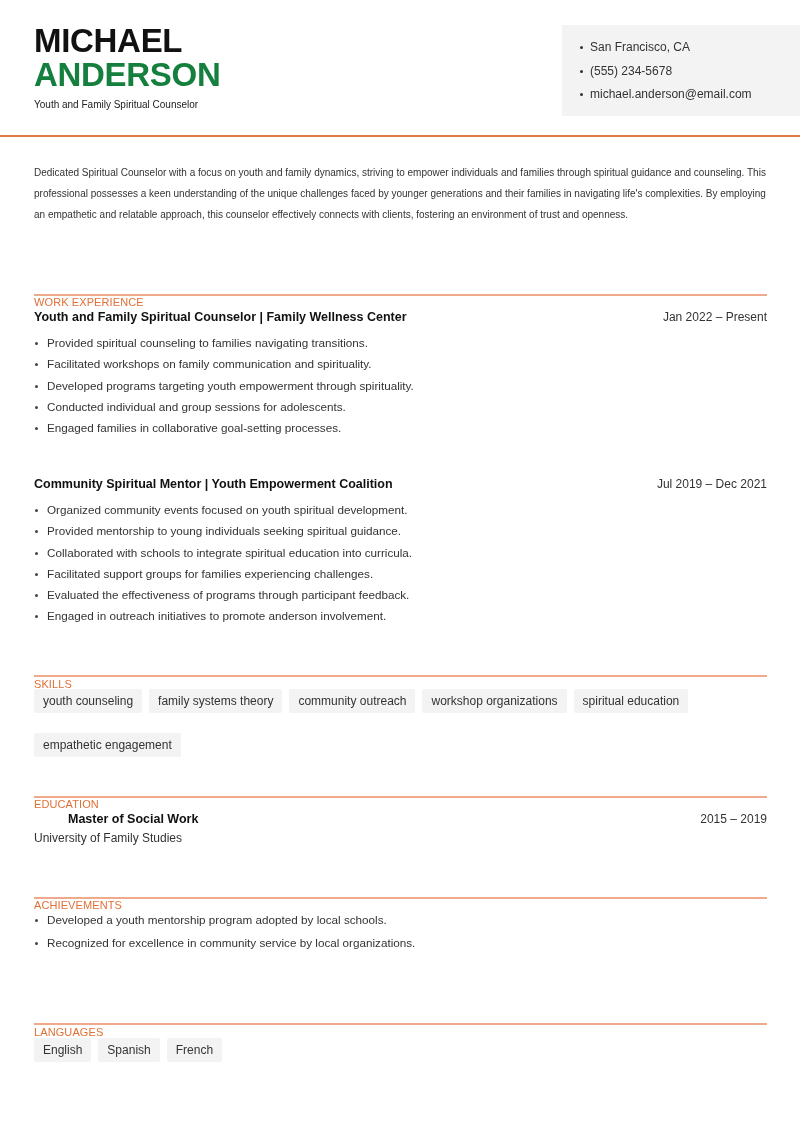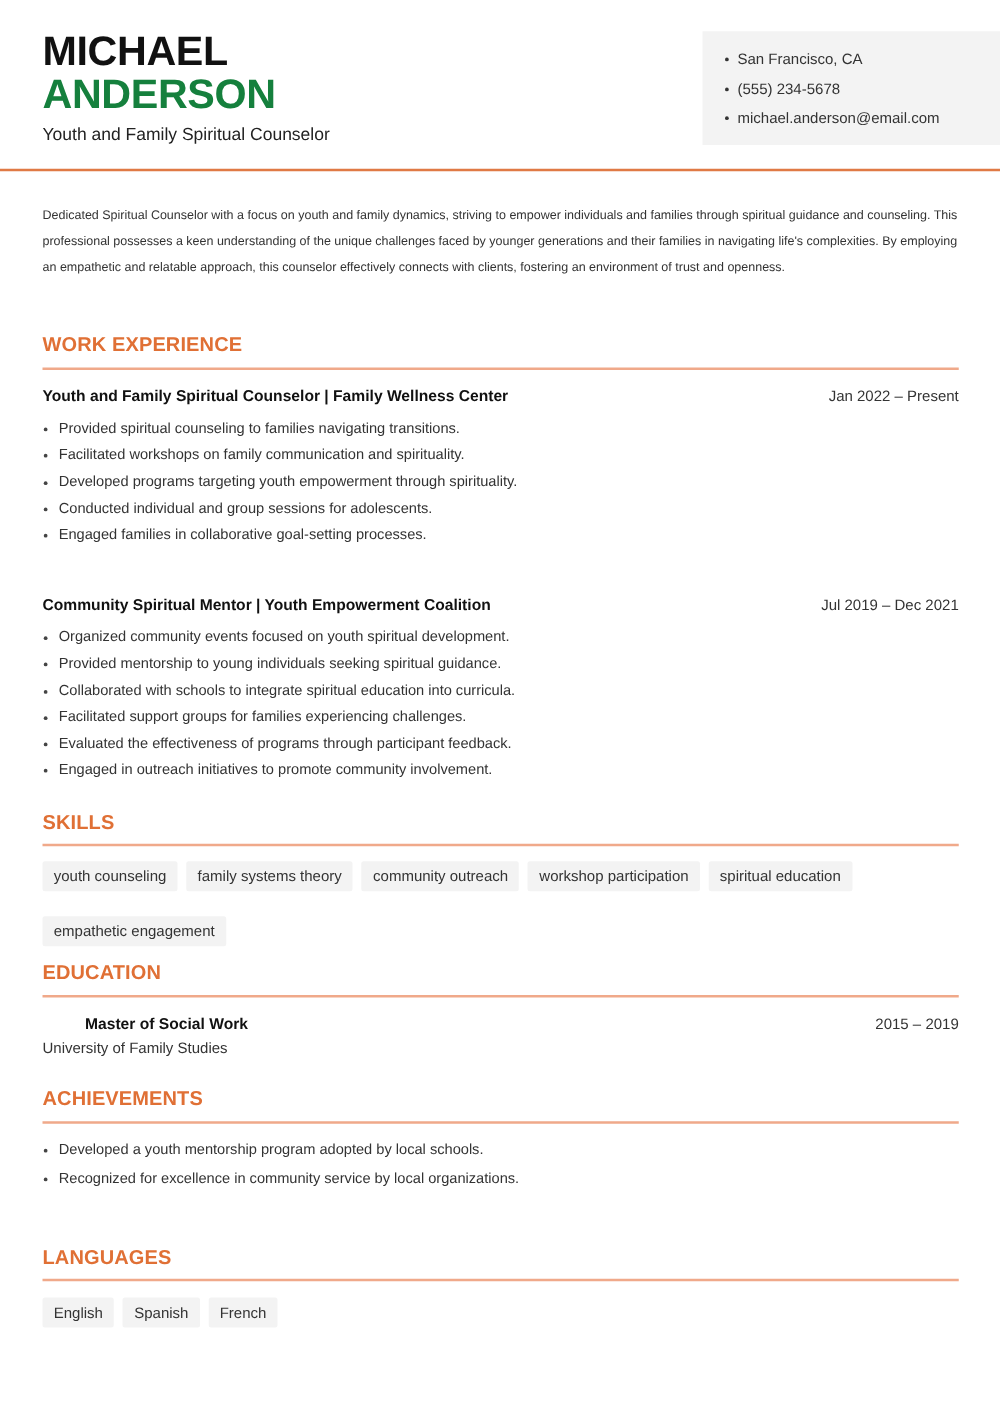--- a/index.html
+++ b/index.html
@@ -3,29 +3,29 @@
 <meta charset="utf-8">
 <style>
   * { box-sizing: border-box; margin: 0; padding: 0; }
   html, body { width: 800px; height: 1130px; background: #ffffff; }
   body { font-family: "Liberation Sans", "DejaVu Sans", sans-serif; color: #222; position: relative; overflow: hidden; }
 
   .header { position: relative; height: 137px; border-bottom: 2px solid #e07a45; }
   .name { position: absolute; left: 34px; top: 24px; font-weight: 700; font-size: 33px; line-height: 34px; letter-spacing: -0.3px; }
   .first { color: #111; display: block; }
   .last { color: #15803d; display: block; }
-  .title { position: absolute; left: 34px; top: 99px; font-size: 14px; color: #222; }
+  .title { position: absolute; left: 34px; top: 99px; font-size: 10px; color: #222; }
 
   .contact { position: absolute; left: 562px; top: 25px; width: 238px; height: 91px; background: #f3f3f3; padding: 14px 0 0 18px; }
   .contact li { list-style: none; font-size: 12px; color: #333; height: 23.5px; line-height: 16px; position: relative; padding-left: 10px; }
   .contact li::before { content: ""; position: absolute; left: 0; top: 7px; width: 3px; height: 3px; background: #333; border-radius: 50%; }
 
   .summary { position: absolute; left: 34px; top: 163px; width: 735px; font-size: 10px; line-height: 20.8px; color: #333; }
 
-  .section-title { position: absolute; left: 34px; font-size: 16px; font-weight: 700; color: #e07035; letter-spacing: 0.1px; }
+  .section-title { position: absolute; left: 34px; font-size: 11px; font-weight: 400; color: #e07035; letter-spacing: 0.1px; margin-top: 28px; }
   .rule { position: absolute; left: 34px; width: 733px; height: 2px; background: #f0a98a; }
 
   .job-head { position: absolute; left: 34px; width: 733px; font-size: 12.5px; font-weight: 700; color: #111; }
   .job-date { position: absolute; right: 33px; font-size: 12px; color: #333; font-weight: 400; }
   ul.bullets { position: absolute; left: 34px; list-style: none; }
   ul.bullets li { font-size: 11.7px; color: #333; height: 21.3px; line-height: 16px; padding-left: 13px; position: relative; }
   ul.bullets li::before { content: ""; position: absolute; left: 1px; top: 7px; width: 3px; height: 3px; border-radius: 50%; background: #444; }
 
   .chips { position: absolute; left: 34px; width: 740px; display: flex; flex-wrap: wrap; gap: 20px 7px; }
   .chip { background: #f3f3f3; font-size: 12px; color: #333; padding: 0 9px; height: 24px; line-height: 24px; border-radius: 2px; }
@@ -70,30 +70,30 @@
 <div class="job-head" style="top:477px">
   <span>Community Spiritual Mentor | Youth Empowerment Coalition</span>
 </div>
 <div class="job-date" style="top:477px">Jul 2019 – Dec 2021</div>
 <ul class="bullets" style="top:502px">
   <li>Organized community events focused on youth spiritual development.</li>
   <li>Provided mentorship to young individuals seeking spiritual guidance.</li>
   <li>Collaborated with schools to integrate spiritual education into curricula.</li>
   <li>Facilitated support groups for families experiencing challenges.</li>
   <li>Evaluated the effectiveness of programs through participant feedback.</li>
-  <li>Engaged in outreach initiatives to promote community involvement.</li>
+  <li>Engaged in outreach initiatives to promote anderson involvement.</li>
 </ul>
 
 <div class="section-title" style="top:650px">SKILLS</div>
 <div class="rule" style="top:675px"></div>
 <div class="chips" style="top:689px">
   <span class="chip">youth counseling</span>
   <span class="chip">family systems theory</span>
   <span class="chip">community outreach</span>
-  <span class="chip">workshop participation</span>
+  <span class="chip">workshop organizations</span>
   <span class="chip">spiritual education</span>
   <span class="chip">empathetic engagement</span>
 </div>
 
 <div class="section-title" style="top:770px">EDUCATION</div>
 <div class="rule" style="top:796px"></div>
 <div class="edu-degree">Master of Social Work</div>
 <div class="edu-date">2015 – 2019</div>
 <div class="edu-school">University of Family Studies</div>
 

